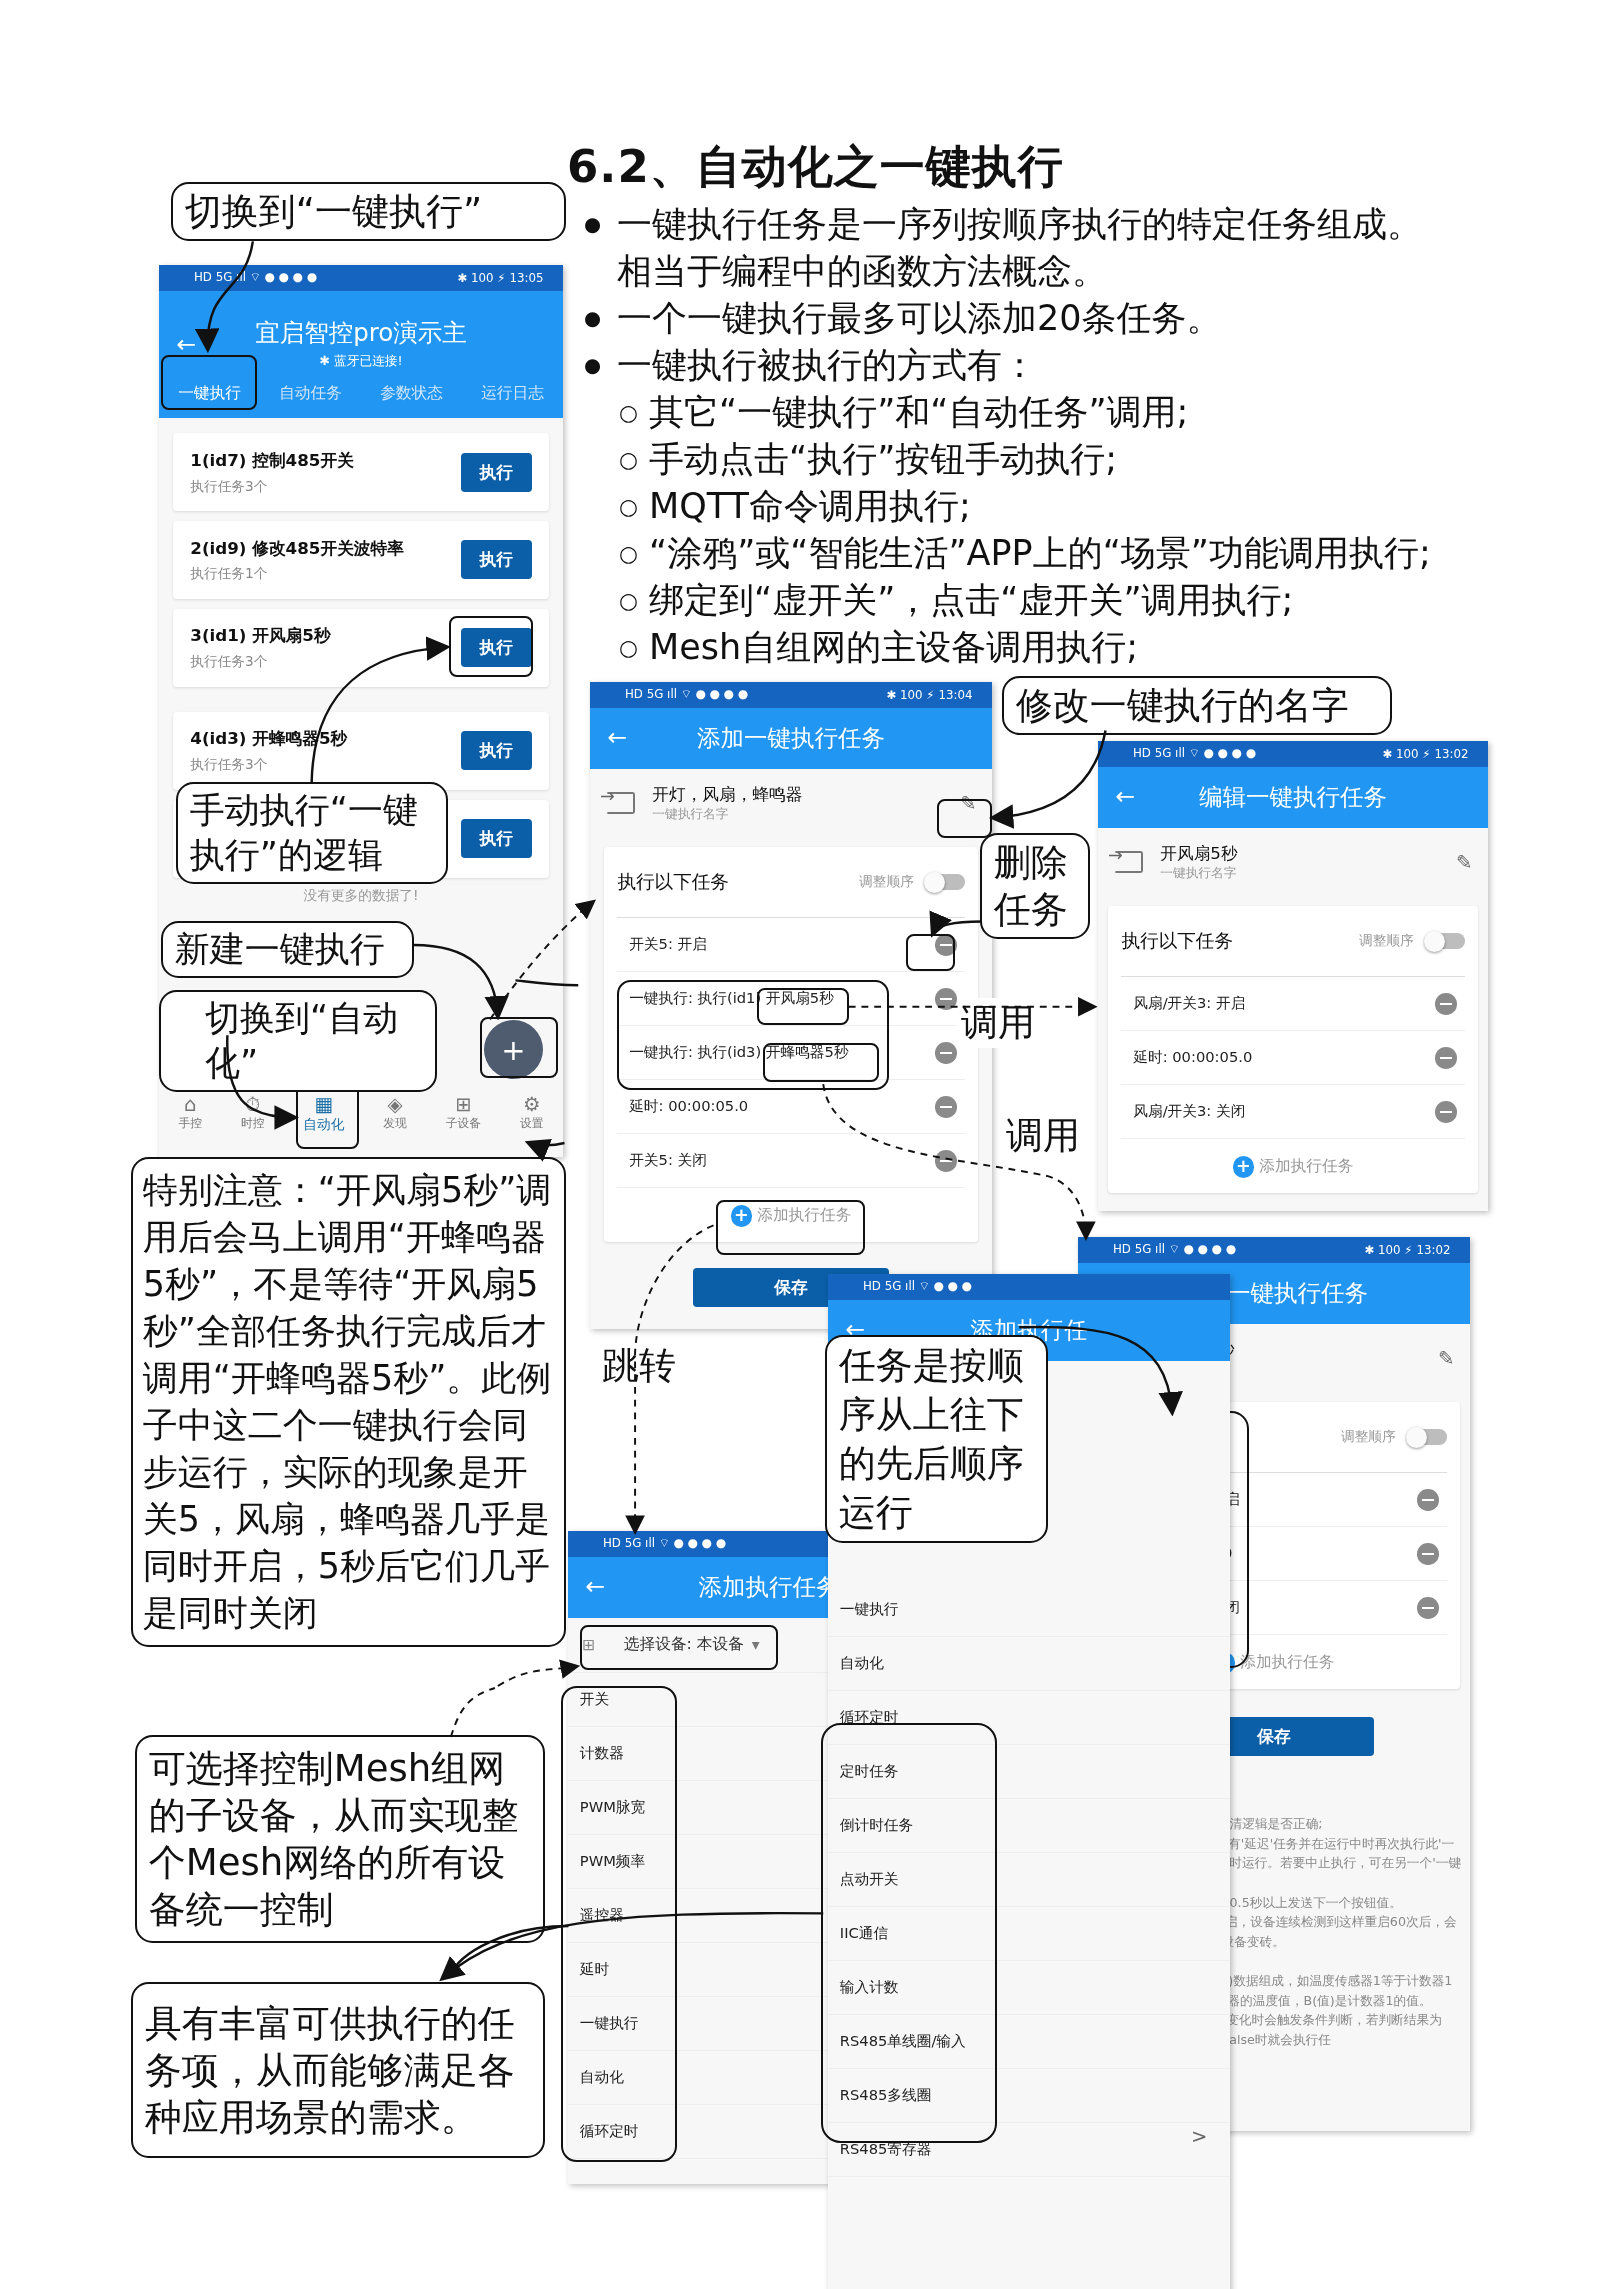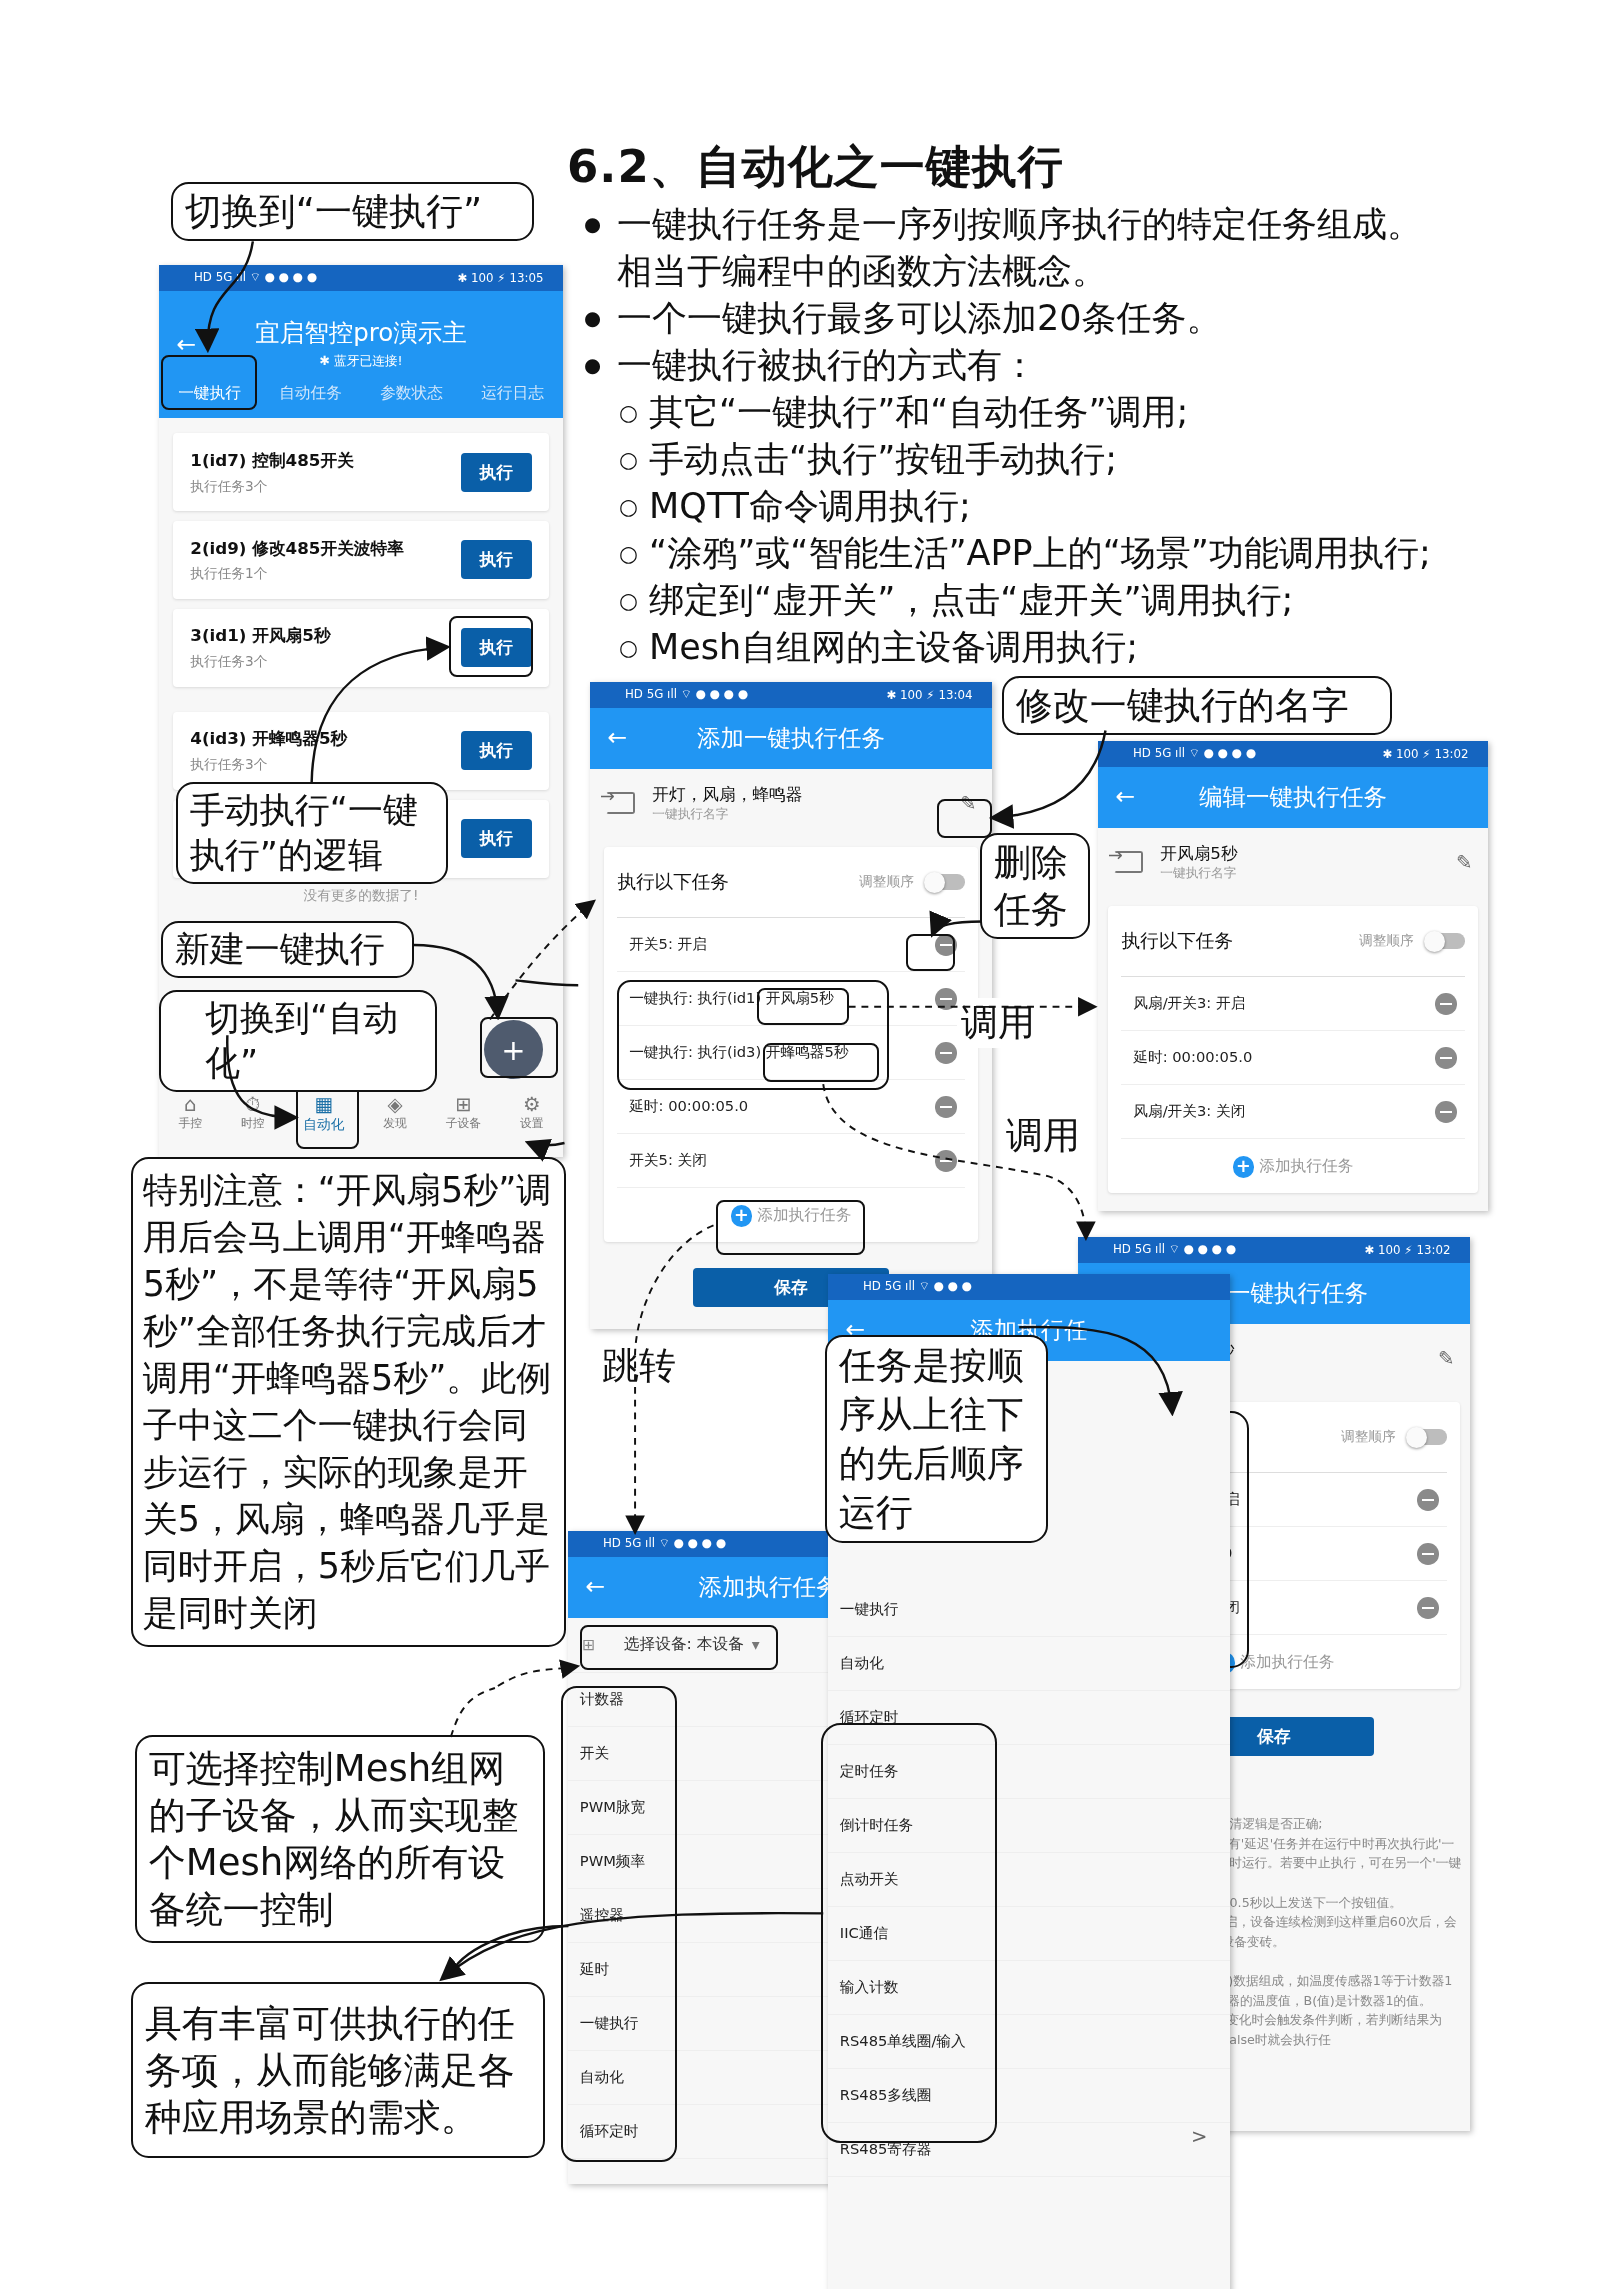--- a/index.html
+++ b/index.html
@@ -285,22 +285,22 @@
   <div class="appbar" style="height:61px;">
     <span class="back" style="top:15.7px;">←</span>
     <div class="title" style="line-height:61px;">添加执行任务</div>
   </div>
   <div style="height:55px; display:flex; align-items:center; padding-left:13.7px; font-size:15.7px; color:#333; border-bottom:1px solid #eee;">
     <span style="color:#888; margin-right:29px;">⊞</span>
     <span>选择设备: 本设备</span>
     <span style="margin-left:7.8px; color:#777;">▾</span>
   </div>
   <div>
+    <div class="list-item">开关</div>
     <div class="list-item">计数器</div>
-    <div class="list-item">开关</div>
     <div class="list-item">PWM脉宽</div>
     <div class="list-item">PWM频率</div>
     <div class="list-item">遥控器</div>
     <div class="list-item">延时</div>
     <div class="list-item">一键执行</div>
     <div class="list-item">自动化</div>
     <div class="list-item">循环定时</div>
   </div>
 </div>
 
@@ -326,21 +326,21 @@
     <div class="list-item">RS485多线圈</div>
     <div class="list-item">RS485寄存器</div>
   </div>
 </div>
 
 <div class="hl" style="left:580px; top:1625px; width:198px; height:45px;"></div>
 <div class="hl" style="left:561px; top:1686px; width:116px; height:476px; border-radius:15.7px;"></div>
 <div class="hl" style="left:821px; top:1723px; width:176px; height:420px; border-radius:19.6px;"></div>
 <div class="abs" style="left:1191px; top:2125px; font-size:19.6px; color:#666;">&gt;</div>
 
-<div class="callout" style="left:171px; top:182px; width:363px;">切换到“一键执行”</div>
+<div class="callout" style="left:171px; top:182px; width:395px;">切换到“一键执行”</div>
 <div class="callout" style="left:176px; top:782px; width:272px; font-size:35px; line-height:45px;">手动执行“一键执行”的逻辑</div>
 <div class="callout" style="left:161px; top:921px; width:253px; font-size:35px; line-height:45px;">新建一键执行</div>
 <div class="callout" style="left:159px; top:990px; width:278px; font-size:35px; line-height:45px;padding-left:44px;">切换到“自动化”</div>
 <div class="callout" style="left:1002px; top:676px; width:390px;">修改一键执行的名字</div>
 <div class="callout" style="left:980px; top:833px; width:110px; font-size:37px;">删除任务</div>
 <div class="abs" style="left:957px; top:998px; font-size:37px; background:#fff; padding:0 3.9px;">调用</div>
 <div class="abs" style="left:1002px; top:1111px; font-size:37px; background:#fff; padding:0 3.9px;">调用</div>
 <div class="abs" style="left:598px; top:1341px; font-size:37px; background:#fff; padding:0 3.9px;">跳转</div>
 <div class="callout" style="left:825px; top:1335px; width:223px; font-size:37px; line-height:49px;">任务是按顺序从上往下的先后顺序运行</div>
 <div class="callout" style="left:131px; top:1157px; width:435px; font-size:35px; line-height:47px; padding:7.8px 9.8px;">特别注意：“开风扇5秒”调用后会马上调用“开蜂鸣器5秒”，不是等待“开风扇5秒”全部任务执行完成后才调用“开蜂鸣器5秒”。此例子中这二个一键执行会同步运行，实际的现象是开关5，风扇，蜂鸣器几乎是同时开启，5秒后它们几乎是同时关闭</div>

